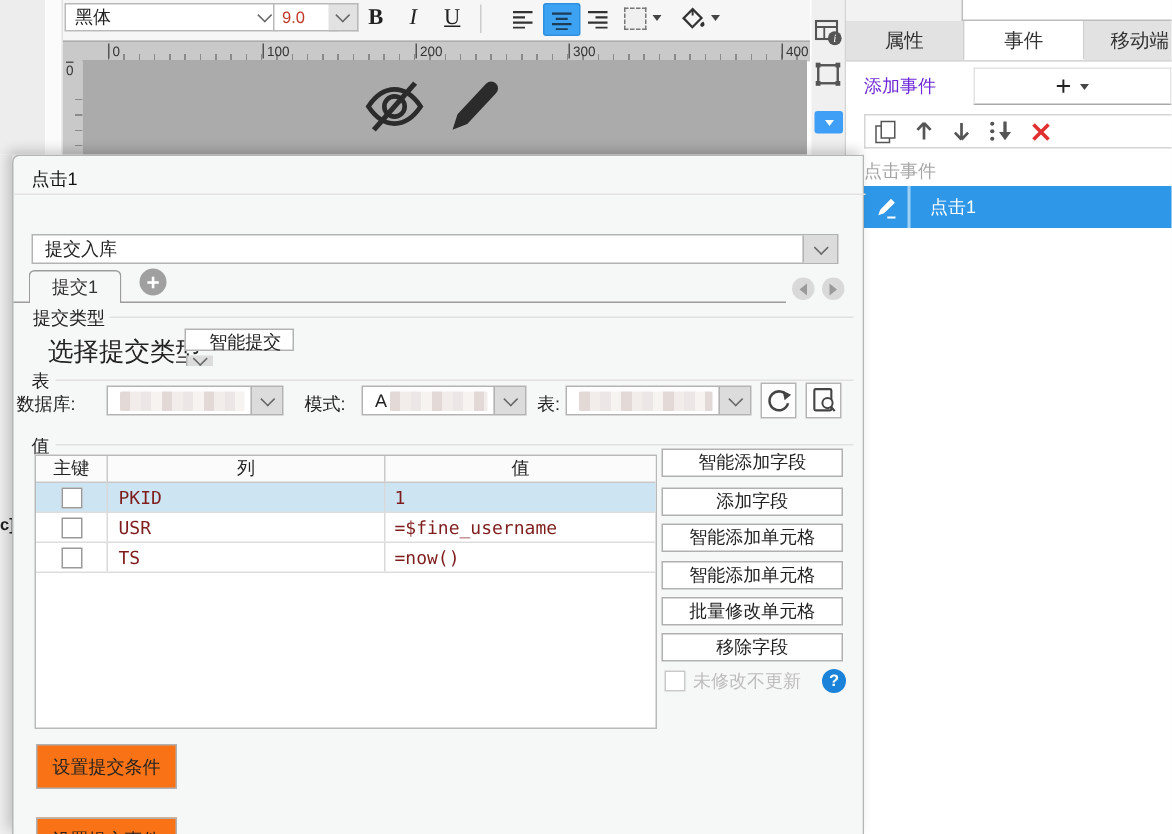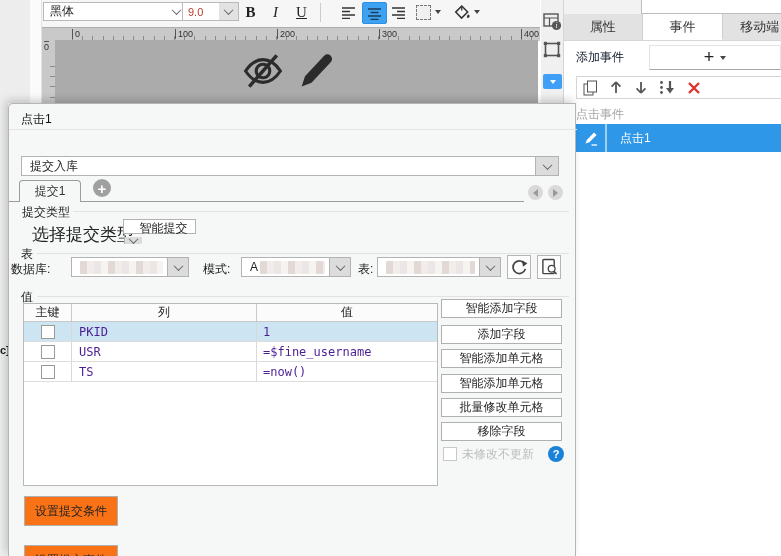--- a/index.html
+++ b/index.html
@@ -40,21 +40,21 @@
   #blue-drop-btn .mini-caret{border-top-color:#fff;}
   
   #right-panel{left:563px;top:0;width:218px;height:556px;background:#fff;border-left:1px solid #d5d5d5;}
   #panel-top-strip{left:0;top:0;width:218px;height:14px;background:#f2f2f2;}
   #panel-top-input{left:77px;top:-4px;width:141px;height:17px;background:#fff;border-left:1px solid #bdbdbd;border-bottom:1px solid #bdbdbd;}
   #panel-tabs{left:0;top:14px;width:218px;height:26px;background:#e2e2e2;border-bottom:1px solid #d6d6d6;display:flex;}
   .ptab{height:26px;display:flex;align-items:center;justify-content:center;font-size:13px;color:#333;border-right:1px solid #cfcfcf;box-sizing:border-box;}
   #tab-props{width:81px;}
   #tab-events{width:83px;background:#fff;border-bottom:1px solid #fff;margin-bottom:-1px;}
   #tab-mobile{width:60px;justify-content:flex-start;padding-left:17px;border-right:none;overflow:hidden;white-space:nowrap;}
-  #add-event-label{left:12px;top:49px;font-size:12px;color:#0f172a;}
+  #add-event-label{left:12px;top:49px;font-size:12px;color:#6d28d9;}
   #add-event-dropdown{left:85px;top:45px;width:132px;height:25px;background:#fff;border:1px solid #e3e3e3;border-bottom:1px solid #a8a8a8;display:flex;align-items:center;justify-content:center;gap:6px;box-sizing:border-box;}
   #add-event-dropdown .plus{font-size:18px;color:#222;line-height:1;margin-top:-2px;}
   #event-toolbar{left:12px;top:76px;width:206px;height:23px;background:#fff;border:1px solid #d5d5d5;border-right:none;box-sizing:border-box;display:flex;align-items:center;gap:11px;padding-left:6px;}
   #event-group-label{left:12px;top:106px;color:#a6a6a6;font-size:12px;}
   #event-row{left:12px;top:124px;width:206px;height:28px;background:#2f97e8;display:flex;align-items:center;}
   #event-row .pcell{width:31px;height:28px;display:flex;align-items:center;justify-content:center;border-right:2px solid rgba(255,255,255,.55);box-sizing:border-box;}
   #event-row .ename{color:#fff;padding-left:13px;font-size:12px;}
   
   #dialog{left:8px;top:103px;width:568px;height:453px;background:#f6f7f7;border:1px solid #b5b5b5;border-bottom:none;border-radius:5px 0 0 0;box-shadow:-3px -3px 8px rgba(0,0,0,.18);z-index:5;box-sizing:border-box;}
   #dlg-title{left:12px;top:7px;font-size:12px;color:#111;}
@@ -88,21 +88,21 @@
   
   #grid{left:14px;top:199px;width:415px;height:183px;background:#fff;border:1px solid #b9b9b9;box-sizing:border-box;}
   .grow{display:flex;width:100%;box-sizing:border-box;}
   .gcell{box-sizing:border-box;border-right:1px solid #d9d9d9;display:flex;align-items:center;overflow:hidden;}
   .c1{width:48px;justify-content:center;}
   .c2{width:185px;padding-left:7px;}
   .c3{flex:1;padding-left:6px;border-right:none;}
   #grid-header{height:18px;border-bottom:1px solid #c9c9c9;background:#fbfbfb;}
   #grid-header .gcell{justify-content:center;padding:0;font-size:12px;color:#222;border-right:1px solid #c9c9c9;}
   #grid-header .c3{border-right:none;}
-  .drow{height:20px;border-bottom:1px solid #ddd;font-family:"DejaVu Sans Mono","Liberation Mono",monospace;font-size:12px;color:#4c1d95;}
+  .drow{height:20px;border-bottom:1px solid #ddd;font-family:"DejaVu Sans Mono","Liberation Mono",monospace;font-size:12px;color:#7f1d1d;}
   .drow.sel{background:#cde4f3;}
   .cbx{width:12px;height:12px;background:#fff;border:1px solid #9a9a9a;}
   
   .side-btn{position:absolute;left:432px;width:121px;height:19px;background:#fff;border:1px solid #b0b0b0;box-sizing:border-box;display:flex;align-items:center;justify-content:center;font-size:12px;color:#222;}
   #sb1{top:195px;}#sb2{top:221px;}#sb3{top:245px;}#sb4{top:270px;}#sb5{top:294px;}#sb6{top:318px;}
   #unmod-row{left:434px;top:341px;width:132px;height:18px;display:flex;align-items:center;gap:5px;}
   #unmod-row .cbx{border-color:#c9c9c9;}
   #unmod-label{color:#bdbdbd;font-size:12px;}
   #help-btn{width:16px;height:16px;border-radius:50%;background:#1b82d9;color:#fff;font-size:11px;font-weight:bold;display:flex;align-items:center;justify-content:center;margin-left:9px;}
   .bottom-btn{position:absolute;left:15px;width:94px;height:30px;background:#f97316;border:1px solid #b0b0b0;box-sizing:border-box;display:flex;align-items:center;justify-content:center;font-size:12px;}

